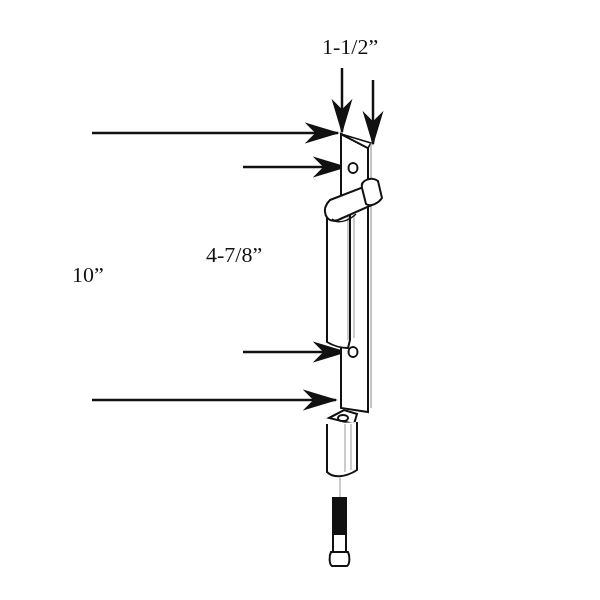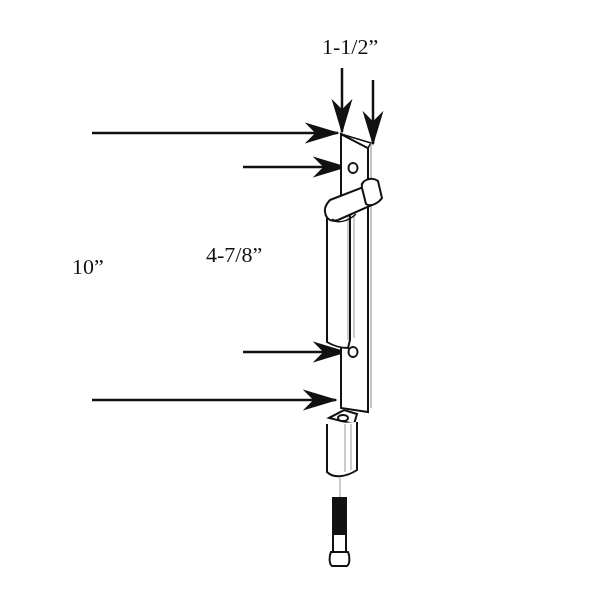--- a/index.html
+++ b/index.html
@@ -74,15 +74,15 @@
 
     <g stroke="#111" stroke-width="2">
       <line x1="340" y1="478" x2="340" y2="498" stroke="#999" stroke-width="1"></line>
       <rect x="333" y="498" width="13" height="36" fill="#111"></rect>
       <rect x="333" y="534" width="13" height="18" fill="#fff"></rect>
       <path d="M331,552 L348,552 C350,556 350,564 347,566 L332,566 C329,564 329,556 331,552 Z" fill="#fff"></path>
     </g>
   </svg>
 
   <div class="label" style="left:322px; top:36px;">1-1/2”</div>
-  <div class="label" style="left:72px; top:256px;">10”</div>
+  <div class="label" style="left:72px; top:264px;">10”</div>
   <div class="label" style="left:206px; top:244px;">4-7/8”</div>
 </div>
 
 </body></html>

